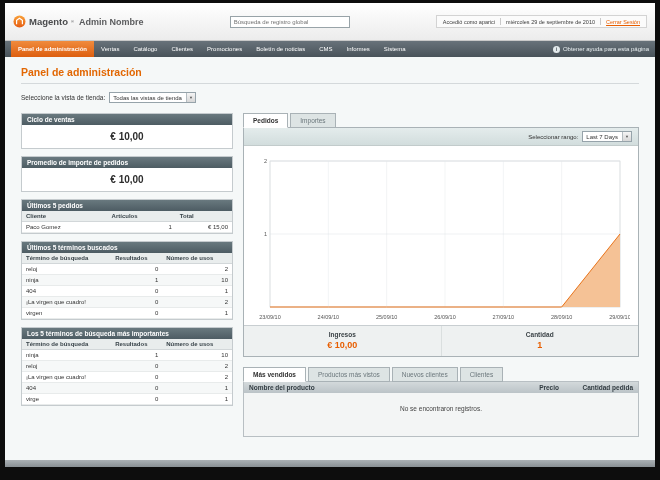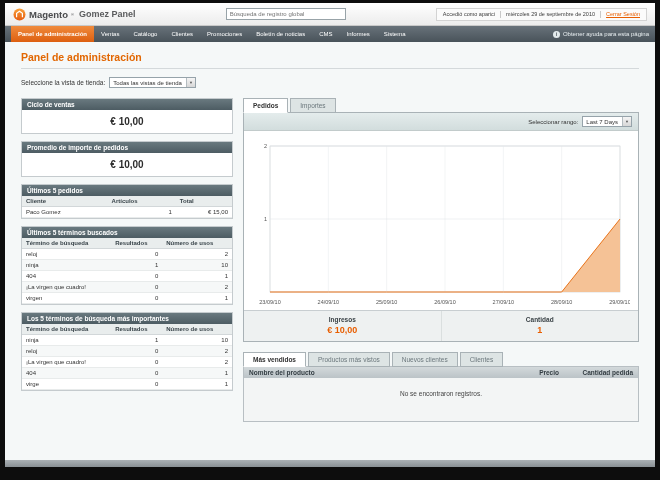--- a/index.html
+++ b/index.html
@@ -6,21 +6,21 @@
   html,body { margin:0; padding:0; }
   body {
     width:660px; height:480px; overflow:hidden;
     background:#0d0d0d;
     font-family:"Liberation Sans", sans-serif;
   }
   .frame { width:660px; height:480px; padding:3px 5px 13px 5px; background:#0d0d0d; }
   .app { width:100%; height:100%; background:#F5F8F8; display:flex; flex-direction:column; overflow:hidden; }
 
   
-  .topbar { flex:0 0 auto; height:23px; background:linear-gradient(#ffffff,#ececec);
+  .topbar { flex:0 0 auto; height:38px; background:linear-gradient(#ffffff,#ececec);
     border-bottom:1px solid #c9c9c9; display:flex; align-items:center; padding:0 8px; }
   .logo-area { display:flex; align-items:center; gap:3px; }
   .brand { font-size:9.5px; font-weight:bold; color:#4a4b4d; }
   .brand-reg { font-size:4px; vertical-align:top; color:#4a4b4d; }
   .brand-suffix { font-size:9px; font-weight:bold; color:#5b5c5e; margin-left:2px; }
   .topbar-center { flex:1; display:flex; justify-content:center; }
   .search-input { width:120px; height:12px; font-size:6px; border:1px solid #98a3a8; padding:0 3px;
     color:#555; background:#fff; font-family:"Liberation Sans", sans-serif; }
   .user-box { display:flex; align-items:center; gap:5px; font-size:5.5px; color:#3c3c3c;
     border:1px solid #d3d3d3; background:#fbfbfb; padding:2px 6px; }
@@ -112,21 +112,21 @@
             <linearGradient id="lg" x1="0" y1="0" x2="0" y2="1">
               <stop offset="0" stop-color="#F9A13A"></stop>
                 <stop offset="1" stop-color="#E55C12"></stop>
             </linearGradient>
           </defs>
           <circle cx="6.5" cy="6.5" r="6" fill="url(#lg)"></circle>
           <path d="M3.6 9.2 V5.2 L6.5 3.2 L9.4 5.2 V9.2" stroke="#fff" stroke-width="1.2" fill="none"></path>
         </svg>
         <span class="brand" data-interactable="false">Magento</span>
           <span class="brand-reg" data-interactable="false">®</span>
-        <span class="brand-suffix" data-interactable="false">Gomez Panel</span>
+        <span class="brand-suffix" data-interactable="false">Admin Nombre</span>
       </div>
       <div class="topbar-center" data-interactable="false">
         <input class="search-input" type="text" data-interactable="true" placeholder="Búsqueda de registro global" style="">
       </div>
       <div class="user-box" data-interactable="false">
         <span data-interactable="false">Accedió como aparici</span>
         <span class="user-sep" data-interactable="false"></span>
         <span data-interactable="false">miércoles 29 de septiembre de 2010</span>
         <span class="user-sep" data-interactable="false"></span>
         <span class="logout-link" data-interactable="true">Cerrar Sesión</span>

